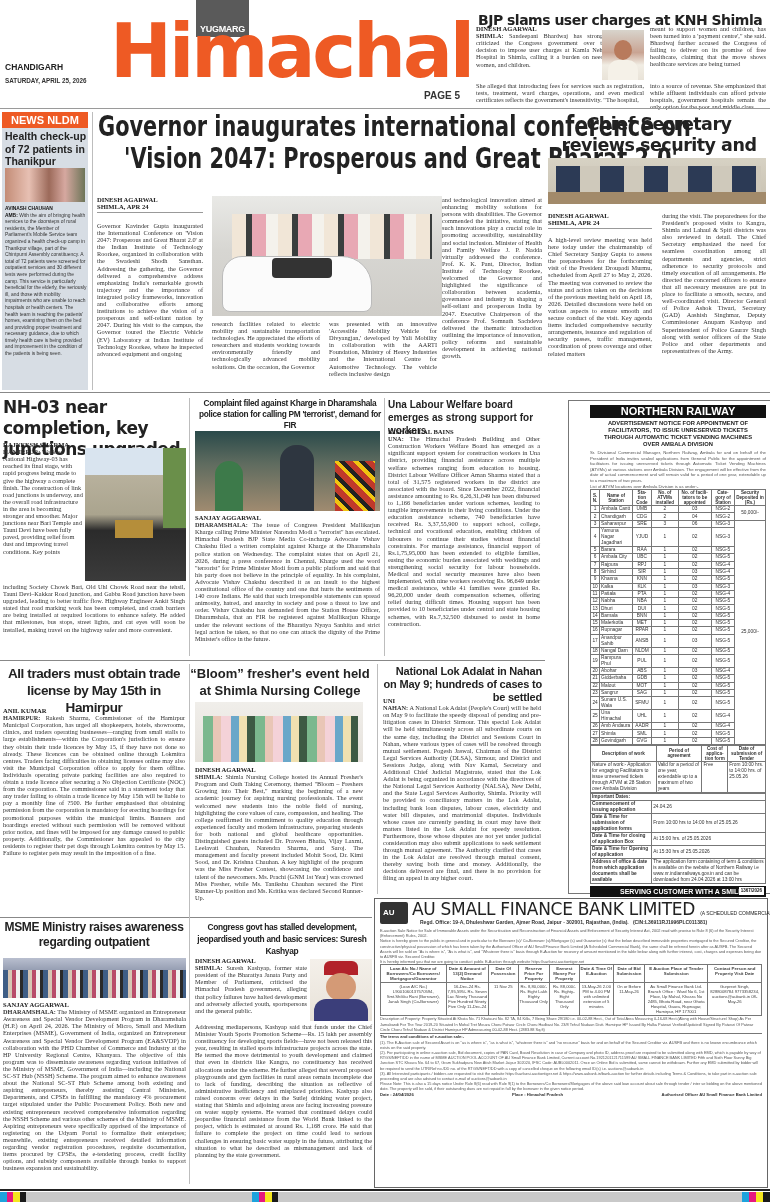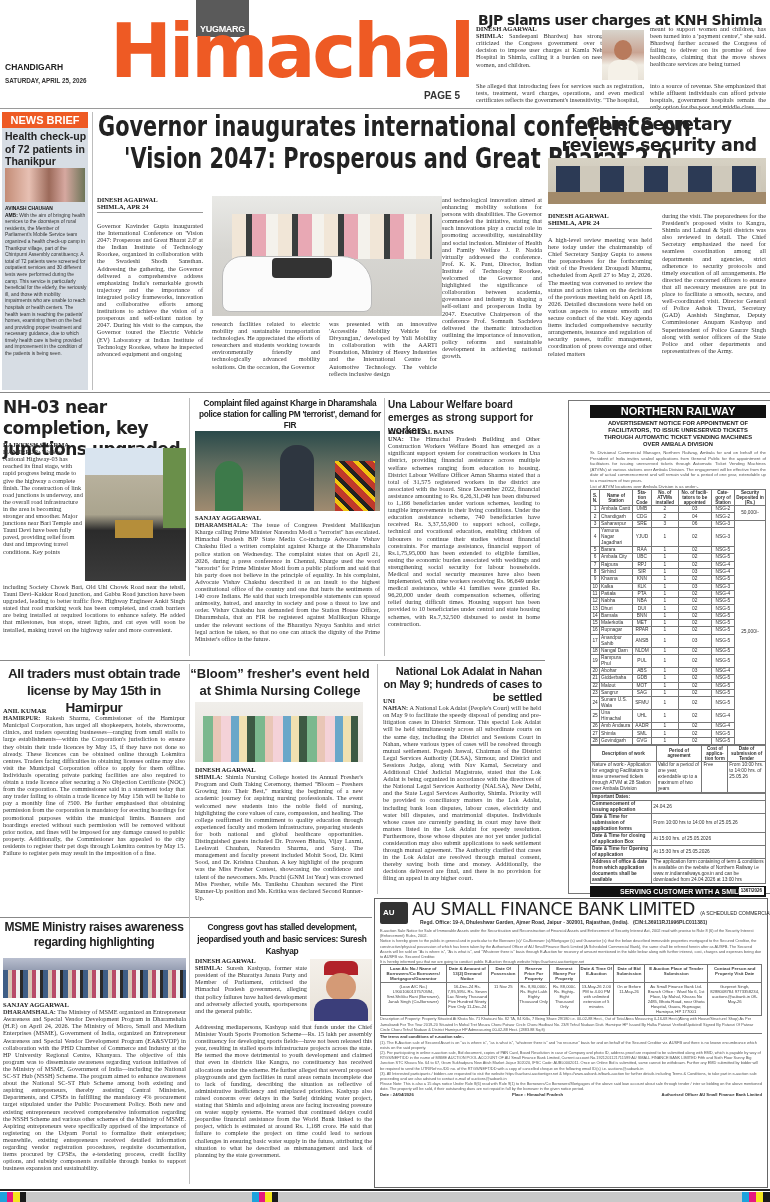--- a/index.html
+++ b/index.html
@@ -51,21 +51,21 @@
   <div class="photo" style="left:602px;top:30px;width:42px;height:50px;background:linear-gradient(180deg,#d8d4cc 0%,#c9a493 45%,#f1ede4 70%,#e9e3d8 100%)">
     <div style="position:absolute;left:12px;top:10px;width:18px;height:20px;border-radius:50%;background:#b87a5c"></div>
     <div style="position:absolute;left:6px;top:30px;width:30px;height:20px;border-radius:10px 10px 0 0;background:#f5f1e8"></div>
   </div>
   <div class="abs body-text" style="left:476px;top:82px;width:168px;">She alleged that introducing fees for services such as registration, tests, treatment, ward charges, operations, and even medical certificates reflects the government's insensitivity. "The hospital,</div>
   <div class="abs body-text" style="left:650px;top:25px;width:116px;">meant to support women and children, has been turned into a 'payment centre'," she said. Bhardwaj further accused the Congress of failing to deliver on its promise of free healthcare, claiming that the move shows healthcare services are being turned</div>
   <div class="abs body-text" style="left:650px;top:82px;width:116px;">into a source of revenue. She emphasized that while affluent individuals can afford private hospitals, government hospitals remain the only option for the poor and middle class.</div>
 </div>
 <div class="hline" style="left:0;top:108px;width:770px;"></div>
 
-<div class="newsbrief">NEWS BRIEF</div>
+<div class="newsbrief">NEWS NLDM</div>
 <div class="sidebar">
   <div class="abs" style="left:3px;top:2px;width:82px;font-family:Liberation Sans, sans-serif;font-weight:bold;font-size:10.5px;line-height:12.5px;color:#222">Health check-up of 72 patients in Thanikpur</div>
   <div class="photo" style="left:3px;top:40px;width:80px;height:34px;background:linear-gradient(90deg,#c38c76,#e7c0b3 30%,#9c6a5a 55%,#d6a8a0 75%,#6d7558)"></div>
   <div class="abs" style="left:3px;top:78px;width:82px;font-family:'Liberation Sans',sans-serif;font-size:4.9px;line-height:6.6px;color:#333">
     <span style="font-weight:bold;color:#111">AVINASH CHAUHAN</span><br>
     <span style="font-weight:bold;color:#111">AMB:</span>
     <span>With the aim of bringing health services to the doorsteps of rural residents, the Member of Parliament's Mobile Service team organized a health check-up camp in Thanikpur village, part of the Chintpurni Assembly constituency. A total of 72 patients were screened for outpatient services and 30 different tests were performed during the camp. This service is particularly beneficial for the elderly, the seriously ill, and those with mobility impairments who are unable to reach hospitals or health centers. The health team is reaching the patients' homes, examining them on the bed and providing proper treatment and necessary guidance, due to which timely health care is being provided and improvement in the condition of the patients is being seen.</span>
   </div>
 </div>
 
@@ -462,21 +462,21 @@
   <div class="abs" style="left:380px;top:665px;width:162px;text-align:right;font-family:'Liberation Sans',sans-serif;font-weight:bold;font-size:11px;line-height:13px;color:#222;letter-spacing:-.2px">National Lok Adalat in Nahan on May 9; hundreds of cases to be settled</div>
   <div class="abs body-text" style="left:383px;top:697px;width:158px;">
     <span class="byline">UNI</span><br>
     <span class="byline2">NAHAN:</span>
     <span>A National Lok Adalat (People's Court) will be held on May 9 to facilitate the speedy disposal of pending and pre-litigation cases in District Sirmour. This special Lok Adalat will be held simultaneously across all subordinate courts on the same day, including the District and Sessions Court in Nahan, where various types of cases will be resolved through mutual settlement. Pogesh Jaswal, Chairman of the District Legal Services Authority (DLSA), Sirmour, and District and Sessions Judge, along with Nav Kamal, Secretary and Additional Chief Judicial Magistrate, stated that the Lok Adalat is being organized in accordance with the directives of the National Legal Services Authority (NALSA), New Delhi, and the State Legal Services Authority, Shimla. Priority will be provided to conciliatory matters in the Lok Adalat, including bank loan disputes, labour cases, electricity and water bill disputes, and matrimonial disputes. Individuals whose cases are currently pending in court may have their matters listed in the Lok Adalat for speedy resolution. Furthermore, those whose disputes are not yet under judicial consideration may also submit applications to seek settlement through mutual agreement. The Authority clarified that cases in the Lok Adalat are resolved through mutual consent, thereby saving both time and money. Additionally, the decisions delivered are final, and there is no provision for filing an appeal in any higher court.</span>
   </div>
 </div>
 <div class="hline" style="left:0;top:917px;width:372px;background:#888"></div>
 
 <div>
-  <div class="abs" style="left:3px;top:920px;width:182px;text-align:center;font-family:'Liberation Sans',sans-serif;font-weight:bold;font-size:12px;line-height:15px;color:#222;letter-spacing:-.3px">MSME Ministry raises awareness regarding highlighting</div>
+  <div class="abs" style="left:3px;top:920px;width:182px;text-align:center;font-family:'Liberation Sans',sans-serif;font-weight:bold;font-size:12px;line-height:15px;color:#222;letter-spacing:-.3px">MSME Ministry raises awareness regarding outpatient</div>
   <div class="photo" style="left:3px;top:958px;width:183px;height:40px;background:linear-gradient(180deg,#b9bfcf 0%,#8a93a9 40%,#6f6a78 100%)">
     <div style="position:absolute;left:0;top:12px;width:183px;height:28px;background:repeating-linear-gradient(90deg,#3f5e86 0 5px,#d6c6b5 5px 9px,#b84b6a 9px 13px,#f1f1f1 13px 17px,#2a2a2a 17px 20px)"></div>
   </div>
   <div class="abs body-text" style="left:3px;top:1001px;width:183px;">
     <span class="byline">SANJAY AGGARWAL</span><br>
     <span class="byline2">DHARAMSHALA:</span>
     <span>The Ministry of MSME organized an Entrepreneur Awareness and Special Vendor Development Program in Dharamshala (H.P.) on April 24, 2026. The Ministry of Micro, Small and Medium Enterprises (MSME), Government of India, organized an Entrepreneur Awareness and Special Vendor Development Program (EA&amp;SVDP) in collaboration with the PHD Chamber of Commerce and Industry at the HP University Regional Centre, Khanyara. The objective of this program was to disseminate awareness regarding various initiatives of the Ministry of MSME, Government of India—including the National SC-ST Hub (NSSH) Scheme. The program aimed to enhance awareness about the National SC-ST Hub Scheme among both existing and aspiring entrepreneurs, thereby assisting Central Ministries, Departments, and CPSEs in fulfilling the mandatory 4% procurement target stipulated under the Public Procurement Policy. Both new and existing entrepreneurs received comprehensive information regarding the NSSH Scheme and various other schemes of the Ministry of MSME. Aspiring entrepreneurs were specifically apprised of the importance of registering on the Udyam Portal to formalize their enterprises; meanwhile, existing entrepreneurs received detailed information regarding vendor registration procedures, requisite documentation, items procured by CPSEs, the e-tendering process, credit facility options, and subsidy components available through banks to support business expansion and sustainability.</span>
   </div>
 </div>
 

